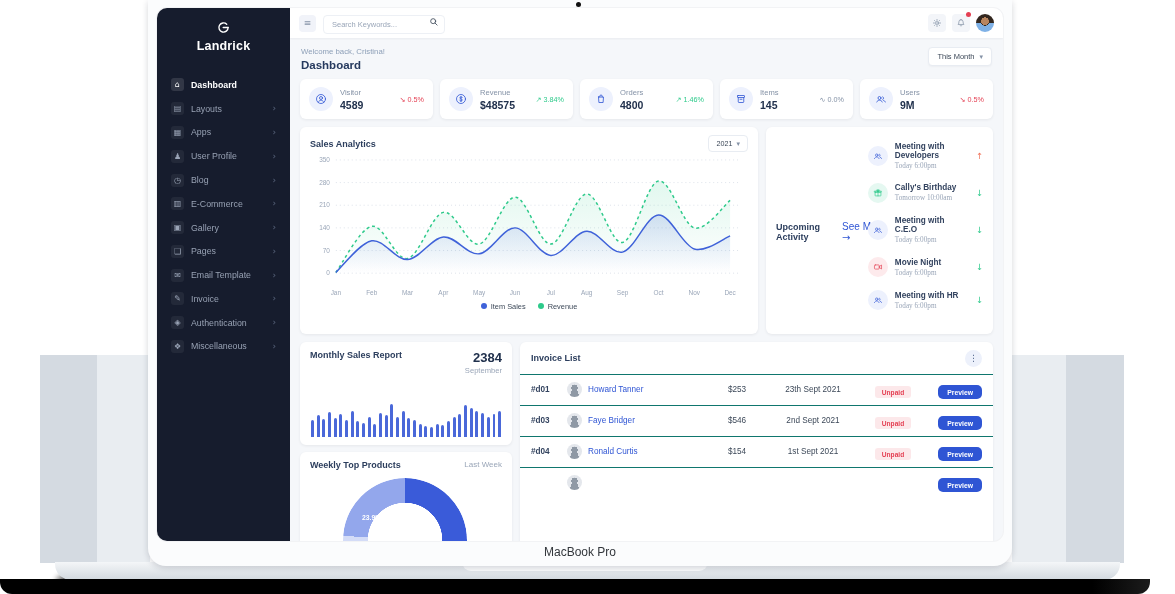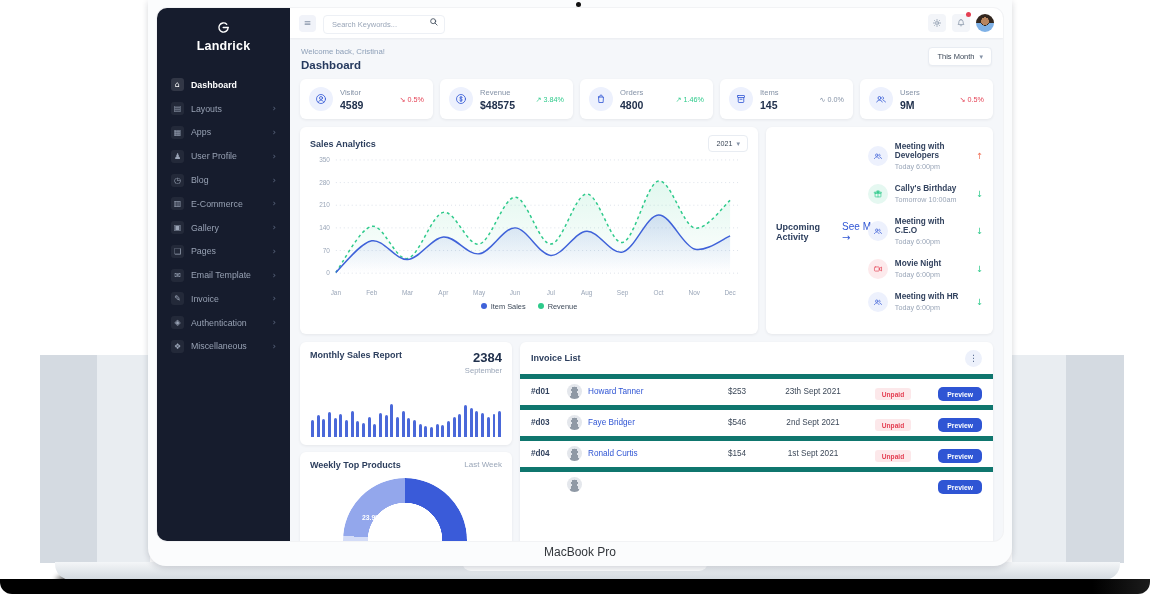--- a/index.html
+++ b/index.html
@@ -108,21 +108,21 @@
   .activity-card { width:227px; min-width:227px; padding:8px 10px 4px; display:flex; flex-direction:row; }
   .see-more { margin-left:auto; font-size:10px; color:#2f55d4; cursor:pointer; }
   .act-divider { height:1px; background:#eef1f5; margin:7px -10px 0; }
   .act-item { display:flex; align-items:center; gap:7px; padding:6.6px 0; }
   .act-ic { width:20px; height:20px; min-width:20px; border-radius:50%; display:flex; align-items:center; justify-content:center; }
   .act-ic svg { width:10px; height:10px; }
   .ic-blue  { background:#edf1fd; color:#2f55d4; }
   .ic-green { background:#e5f8f1; color:#2eca8b; }
   .ic-red   { background:#fdeaec; color:#e43f52; }
   .act-title { font-size:8.2px; font-weight:700; color:#33435f; margin-bottom:2px; }
-  .act-time { font-size:7.2px; color:#9aa6b8; }
+  .act-time { font-size:7.2px; color:#9aa6b8;font-family:Liberation Serif, serif; }
   .act-arrow { margin-left:auto; font-size:8.5px; }
   .arrow-up { color:#f0735a; } .arrow-down { color:#2eca8b; }
 
   
   .bottom-row { display:flex; gap:8px; height:240px; }
   .bottom-left { width:212px; min-width:212px; display:flex; flex-direction:column; gap:7px; }
   .monthly-card { height:103px; padding:8px 10px; display:flex; flex-direction:column; }
   .monthly-head { display:flex; }
   .monthly-figures { margin-left:auto; text-align:right; }
   .monthly-value { font-size:13px; font-weight:700; color:#21314d; }
@@ -140,21 +140,21 @@
   .dl-b { left:140px; top:96px; }  
 
   .invoice-card { flex:1; padding:8px 0 0; display:flex; flex-direction:column; }
   .invoice-head { display:flex; align-items:center; padding:0 11px 7px; }
   .dots-btn { margin-left:auto; width:17px; height:17px; border-radius:50%; background:#edf1fb;
     color:#5a6c90; font-size:9px; display:flex; align-items:center; justify-content:center; cursor:pointer; }
   .inv-grid { display:grid; grid-template-columns:36px 1.35fr 58px 94px 66px 56px;
     align-items:center; padding:0 11px; }
   .inv-header { border-top:1px solid #eef1f5; padding-top:7px; padding-bottom:7px; }
   .inv-header span { font-size:8.2px; font-weight:700; color:#2c3e5d; }
-  .inv-row { border-top:5px solid #0f766e; height:31px; }
+  .inv-row { border-top:1px solid #0f766e; height:31px; }
   .cell-no { font-size:8.2px; font-weight:700; color:#33435f; }
   .cell-client { display:flex; align-items:center; gap:6px; }
   .client-avatar { width:15px; height:15px; min-width:15px; border-radius:50%;
     background:
       radial-gradient(circle at 50% 38%, #8f99a5 0 26%, rgba(0,0,0,0) 27%),
       radial-gradient(ellipse at 50% 100%, #8f99a5 0 40%, rgba(0,0,0,0) 41%),
       #e4e7ec; }
   .client-name { font-size:8.2px; color:#2f55d4; cursor:pointer; }
   .cell-amount, .cell-date { font-size:8.2px; color:#3c4858; text-align:center; }
   .cell-status { text-align:center; }

